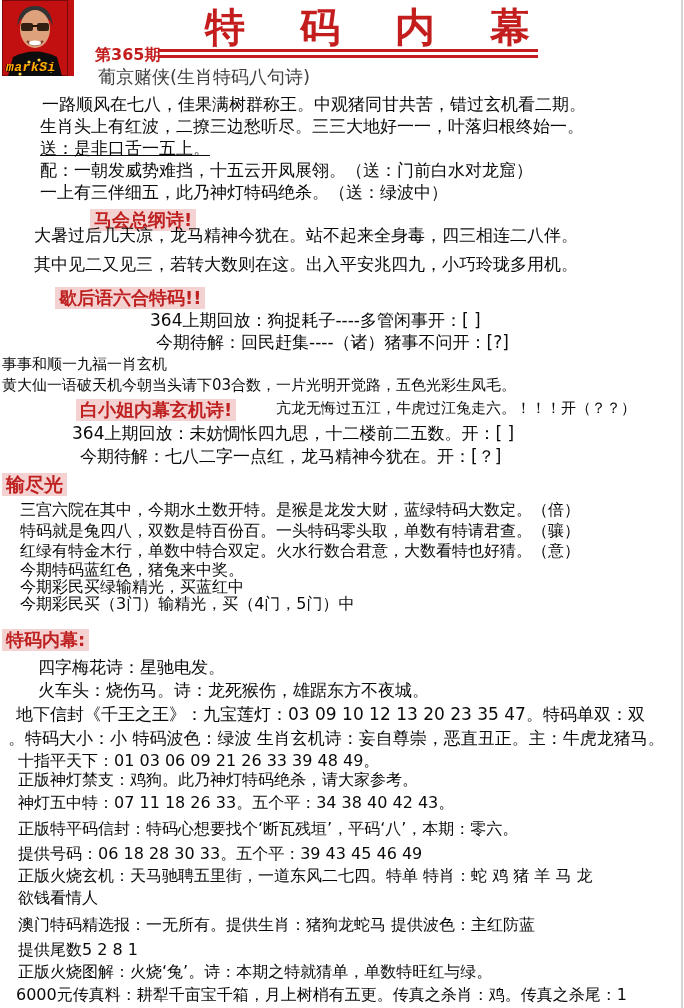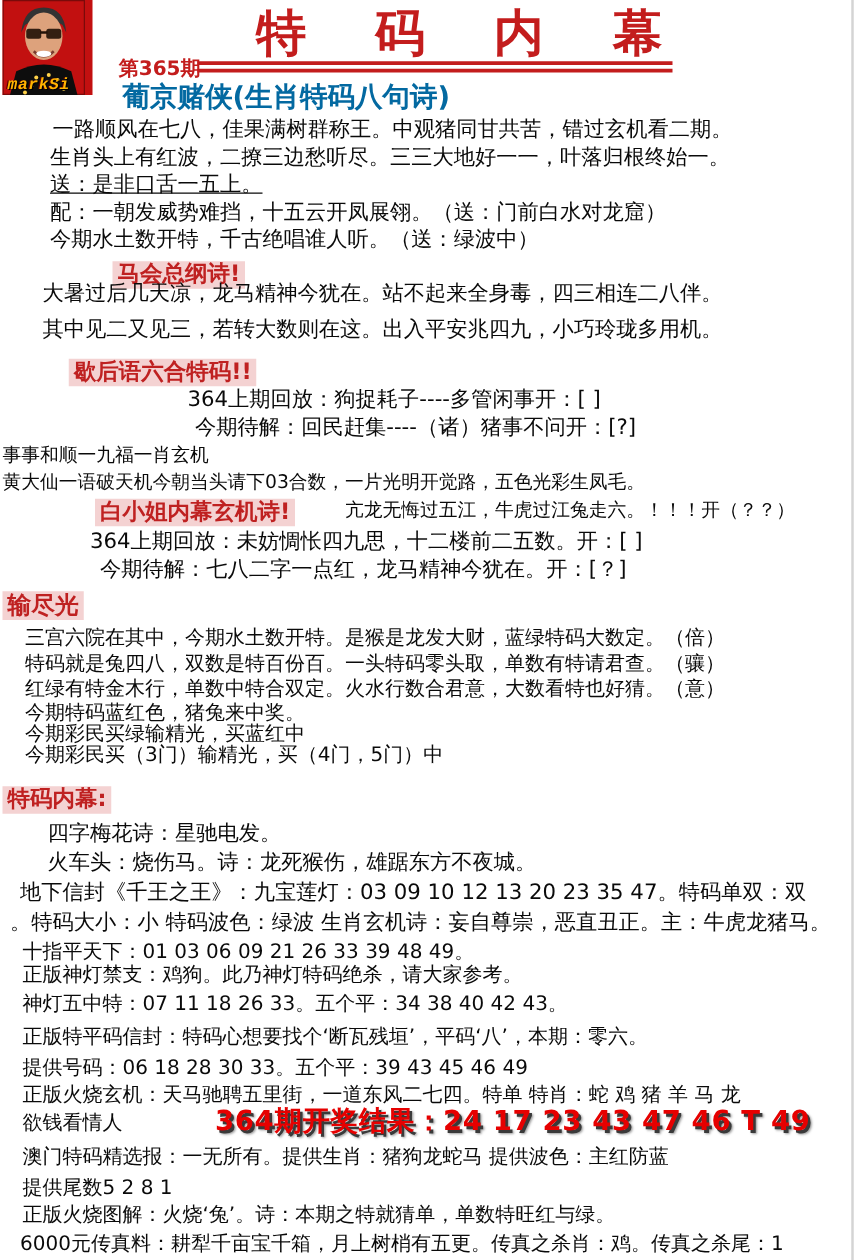--- a/index.html
+++ b/index.html
@@ -10,22 +10,22 @@
   }
   .ln { position:absolute; white-space:nowrap; color:#0a0a0a; line-height:1.15; }
   .s17 { font-size:17px; }
   .s16 { font-size:16px; }
   .s15 { font-size:15px; }
   .rhead {
     position:absolute; white-space:nowrap; color:#bf2121; background:#f4d2d2;
     font-weight:bold; font-size:18px; padding:0 4px; line-height:1.2;
   }
   .rhead-plain {
-    position:absolute; white-space:nowrap; color:#0369a1; font-weight:bold;
-    font-size:22px; line-height:1.2;
+    position:absolute; white-space:nowrap; color:#404040; font-weight:normal;
+    font-size:18px; line-height:1.2;
   }
   .masthead-title {
     position:absolute; top:6px; left:205px; color:#c31d1d;
     font-family:"DejaVu Serif","Liberation Serif",serif;
     font-weight:bold; font-size:40px; letter-spacing:55px; line-height:1.05;
   }
   .title-rule {
     position:absolute; top:49px; left:158px; width:380px; height:3px;
     border-top:3px solid #c31d1d; border-bottom:3px solid #c31d1d;
   }
@@ -82,21 +82,21 @@
 
   <div class="masthead-title">特码内幕</div>
   <div class="issue">第365期</div>
   <div class="title-rule"></div>
 
   <div class="rhead-plain" style="top:66px;left:98px;">葡京赌侠(生肖特码八句诗)</div>
   <div class="ln s17" style="top:95px;left:42px;">一路顺风在七八，佳果满树群称王。中观猪同甘共苦，错过玄机看二期。</div>
   <div class="ln s17" style="top:117px;left:40px;">生肖头上有红波，二撩三边愁听尽。三三大地好一一，叶落归根终始一。</div>
   <div class="ln s17" style="top:139px;left:40px;text-decoration:underline;">送：是非口舌一五上。</div>
   <div class="ln s17" style="top:161px;left:40px;">配：一朝发威势难挡，十五云开凤展翎。（送：门前白水对龙窟）</div>
-  <div class="ln s17" style="top:183px;left:40px;">今期水土数开特，千古绝唱谁人听。（送：绿波中）</div>
+  <div class="ln s17" style="top:183px;left:40px;">一上有三伴细五，此乃神灯特码绝杀。（送：绿波中）</div>
 
   <div class="rhead" style="top:209px;left:90px;">马会总纲诗!</div>
   <div class="ln s17" style="top:226px;left:34px;">大暑过后几天凉，龙马精神今犹在。站不起来全身毒，四三相连二八伴。</div>
   <div class="ln s17" style="top:255px;left:34px;">其中见二又见三，若转大数则在这。出入平安兆四九，小巧玲珑多用机。</div>
 
   <div class="rhead" style="top:287px;left:55px;">歇后语六合特码!!</div>
   <div class="ln s17" style="top:311px;left:150px;">364上期回放：狗捉耗子----多管闲事开：[ ]</div>
   <div class="ln s17" style="top:333px;left:156px;">今期待解：回民赶集----（诸）猪事不问开：[?]</div>
   <div class="ln s15" style="top:356px;left:2px;">事事和顺一九福一肖玄机</div>
   <div class="ln s15" style="top:356px;left:276px;margin-top:44px;">亢龙无悔过五江，牛虎过江兔走六。！！！开（？？）</div>
@@ -120,21 +120,20 @@
   <div class="ln s17" style="top:705px;left:16px;">地下信封《千王之王》：九宝莲灯：03 09 10 12 13 20 23 35 47。特码单双：双</div>
   <div class="ln s17" style="top:729px;left:8px;">。特码大小：小 特码波色：绿波  生肖玄机诗：妄自尊崇，恶直丑正。主：牛虎龙猪马。</div>
   <div class="ln s16" style="top:752px;left:18px;">十指平天下：01 03 06 09 21 26 33 39 48 49。</div>
   <div class="ln s16" style="top:771px;left:18px;">正版神灯禁支：鸡狗。此乃神灯特码绝杀，请大家参考。</div>
   <div class="ln s16" style="top:794px;left:18px;">神灯五中特：07 11 18 26 33。五个平：34 38 40 42 43。</div>
   <div class="ln s16" style="top:820px;left:18px;">正版特平码信封：特码心想要找个‘断瓦残垣’，平码‘八’，本期：零六。</div>
   <div class="ln s16" style="top:845px;left:18px;">提供号码：06 18 28 30 33。五个平：39 43 45 46 49</div>
   <div class="ln s16" style="top:867px;left:18px;">正版火烧玄机：天马驰聘五里街，一道东风二七四。特单 特肖：蛇 鸡 猪 羊 马 龙</div>
   <div class="ln s16" style="top:889px;left:18px;">欲钱看情人</div>
 
-  <div class="banner">364期开奖结果：24 17 23 43 47 46 T 49</div>
 
   <div class="ln s16" style="top:916px;left:18px;">澳门特码精选报：一无所有。提供生肖：猪狗龙蛇马 提供波色：主红防蓝</div>
   <div class="ln s16" style="top:941px;left:18px;">提供尾数5 2 8 1</div>
   <div class="ln s16" style="top:963px;left:18px;">正版火烧图解：火烧‘兔’。诗：本期之特就猜单，单数特旺红与绿。</div>
   <div class="ln s16" style="top:986px;left:16px;">6000元传真料：耕犁千亩宝千箱，月上树梢有五更。传真之杀肖：鸡。传真之杀尾：1</div>
 
   <div class="scan-edge"></div>
 </div>
 
 </body></html>

